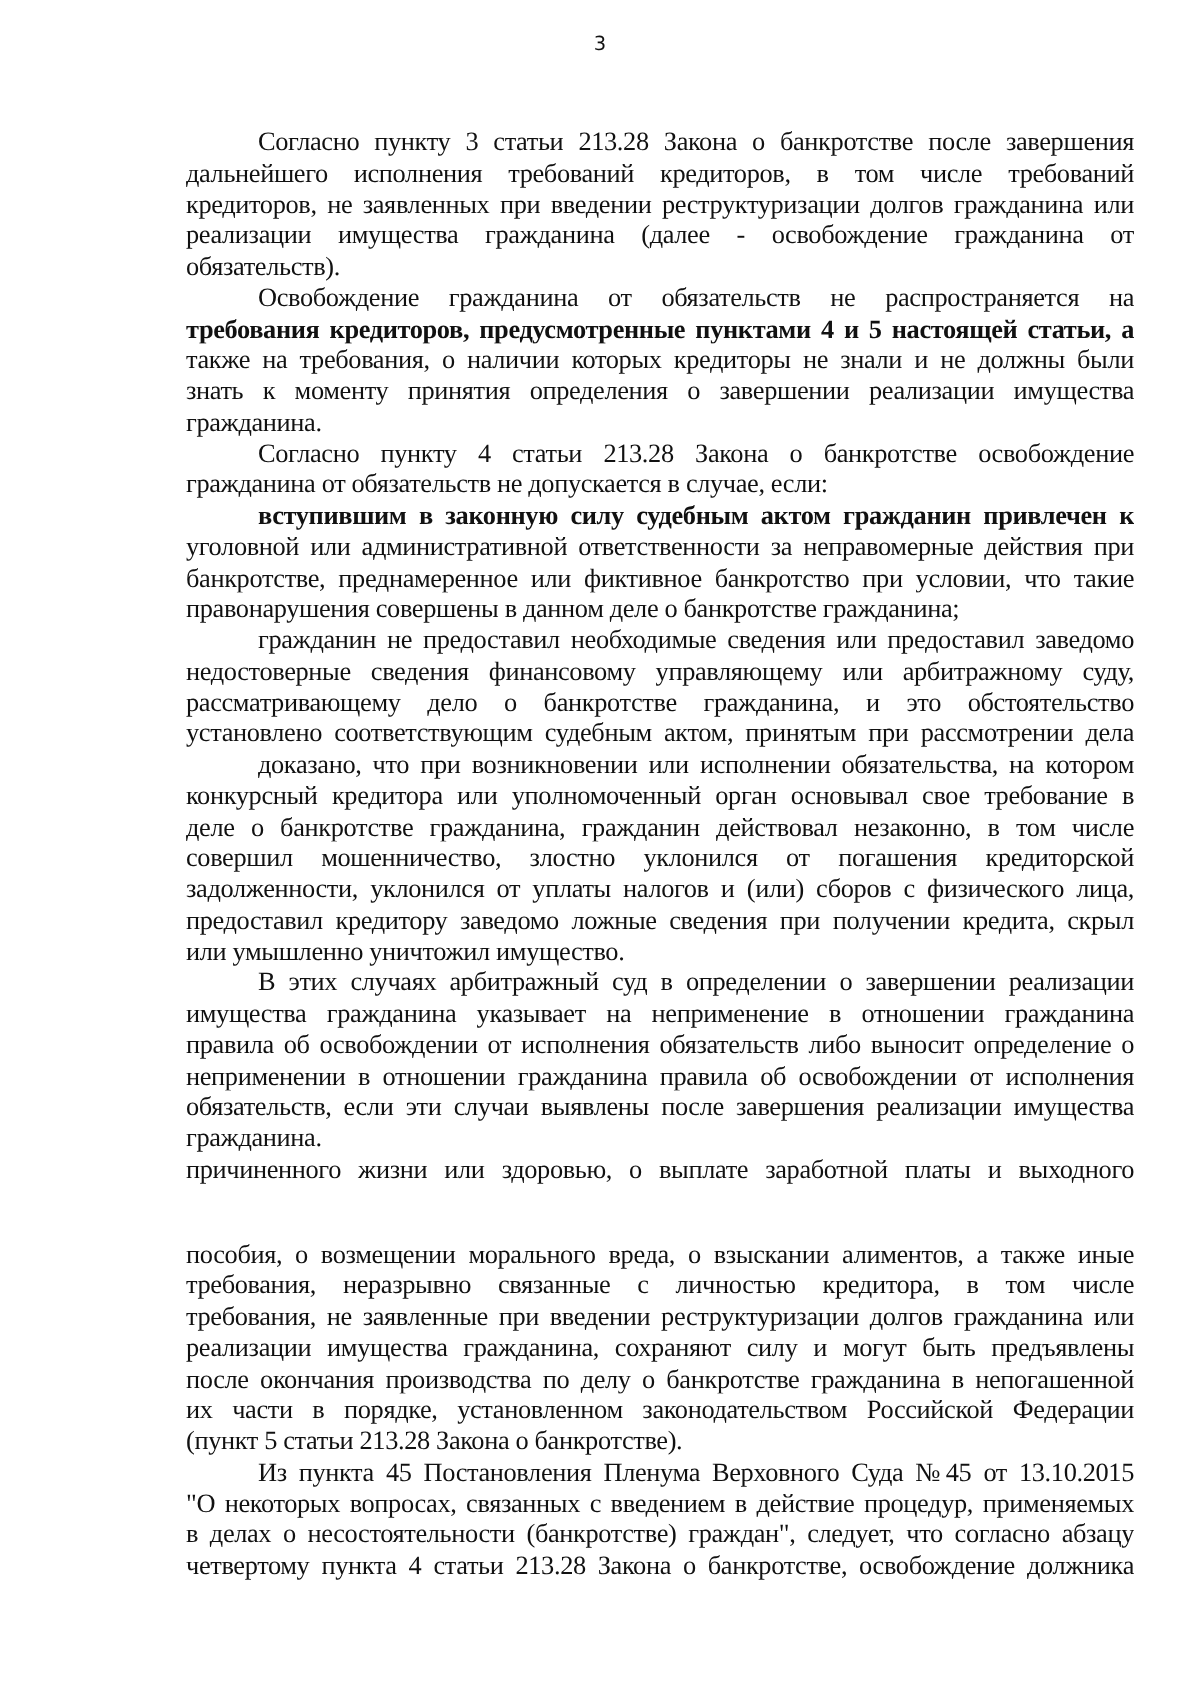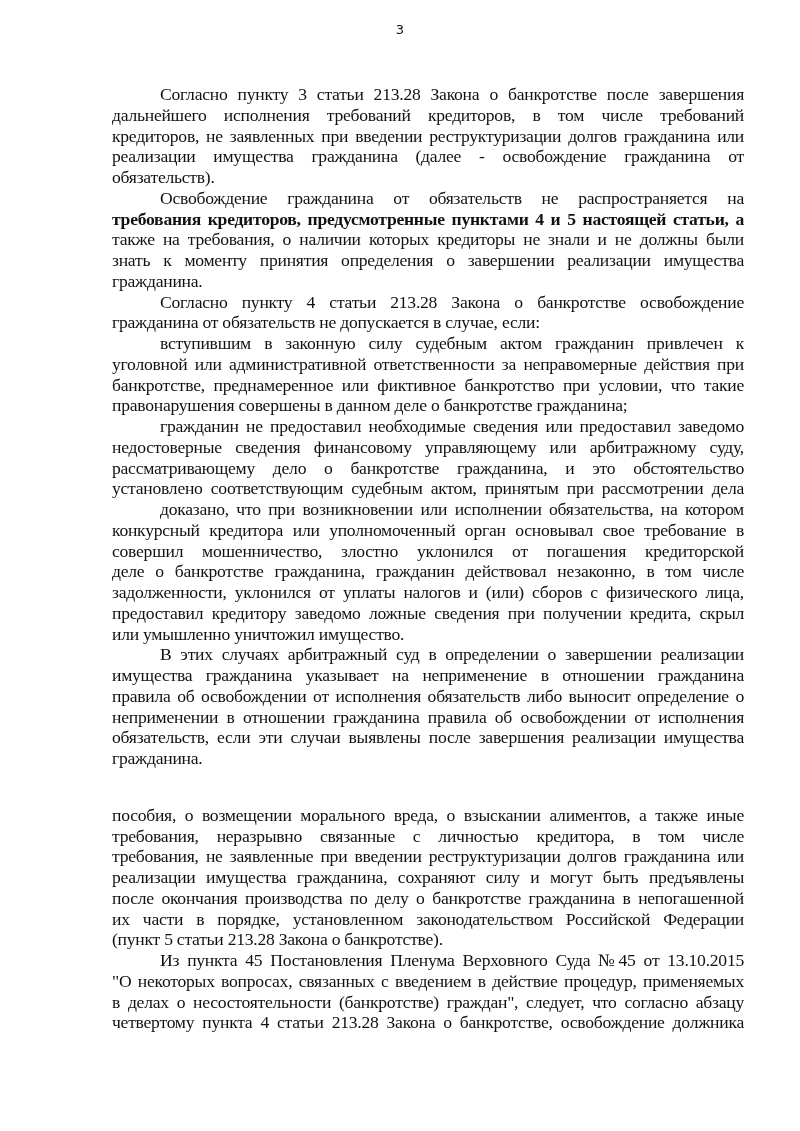--- a/index.html
+++ b/index.html
@@ -2,21 +2,21 @@
 <html><head>
 <meta charset="utf-8">
 <style>
   html, body { margin: 0; padding: 0; background: #ffffff; }
   body { width: 800px; height: 1131px; position: relative; overflow: hidden; }
   .page-number {
     position: absolute; top: 22px; left: 0; width: 800px; text-align: center;
     font-family: "DejaVu Sans", sans-serif; font-size: 13px; color: #111;
   }
   .content {
-    position: absolute; top: 84px; left: 112px; width: 632px;
+    position: absolute; top: 84px; left: 124px; width: 632px;
     font-family: "Liberation Serif", serif; font-size: 17.6px; color: #111;
     letter-spacing: -0.25px;
   }
   .line {
     height: 20.75px; line-height: 20.75px; white-space: nowrap;
     text-align: justify; text-align-last: justify; overflow: hidden;
   }
   .line.first { padding-left: 48px; }
   .line.last { text-align-last: left; }
   .para { margin: 0; }
@@ -43,53 +43,54 @@
     <div class="line" style="white-space: normal; height: 20.75px;"><span>знать к моменту принятия определения о завершении реализации имущества</span></div>
     <div class="line last">гражданина.</div>
   </div>
 
   <div class="para">
     <div class="line first" style="white-space: normal; height: 20.75px;"><span>Согласно пункту 4 статьи 213.28 Закона о банкротстве освобождение</span></div>
     <div class="line last">гражданина от обязательств не допускается в случае, если:</div>
   </div>
 
   <div class="para">
-    <div class="line first" style="white-space: normal; height: 20.75px;"><span>вступившим в законную силу судебным актом гражданин привлечен к</span></div>
+    <div class="line first" style="white-space: normal; height: 20.75px; font-weight: bold;"><span>вступившим в законную силу судебным актом гражданин привлечен к</span></div>
     <div class="line" style="white-space: normal; height: 20.75px;"><span>уголовной или административной ответственности за неправомерные действия при</span></div>
     <div class="line" style="white-space: normal; height: 20.75px;"><span>банкротстве, преднамеренное или фиктивное банкротство при условии, что такие</span></div>
     <div class="line last">правонарушения совершены в данном деле о банкротстве гражданина;</div>
   </div>
 
   <div class="para">
     <div class="line first" style="white-space: normal; height: 20.75px;"><span>гражданин не предоставил необходимые сведения или предоставил заведомо</span></div>
     <div class="line" style="white-space: normal; height: 20.75px;"><span>недостоверные сведения финансовому управляющему или арбитражному суду,</span></div>
     <div class="line" style="white-space: normal; height: 20.75px;"><span>рассматривающему дело о банкротстве гражданина, и это обстоятельство</span></div>
     <div class="line" style="white-space: normal; height: 20.75px;"><span>установлено соответствующим судебным актом, принятым при рассмотрении дела</span></div>
   </div>
 
   <div class="para">
     <div class="line first" style="white-space: normal; height: 20.75px;"><span>доказано, что при возникновении или исполнении обязательства, на котором</span></div>
     <div class="line" style="white-space: normal; height: 20.75px;"><span>конкурсный кредитора или уполномоченный орган основывал свое требование в</span></div>
+    <div class="line" style="white-space: normal; height: 20.75px;"><span>деле о банкротстве гражданина, гражданин действовал незаконно, в том числе</span></div>
     <div class="line" style="white-space: normal; height: 20.75px;"><span>совершил мошенничество, злостно уклонился от погашения кредиторской</span></div>
-    <div class="line" style="white-space: normal; height: 20.75px;"><span>деле о банкротстве гражданина, гражданин действовал незаконно, в том числе</span></div>
     <div class="line" style="white-space: normal; height: 20.75px;"><span>задолженности, уклонился от уплаты налогов и (или) сборов с физического лица,</span></div>
     <div class="line" style="white-space: normal; height: 20.75px;"><span>предоставил кредитору заведомо ложные сведения при получении кредита, скрыл</span></div>
     <div class="line last">или умышленно уничтожил имущество.</div>
   </div>
 
   <div class="para">
     <div class="line first" style="white-space: normal; height: 20.75px;"><span>В этих случаях арбитражный суд в определении о завершении реализации</span></div>
     <div class="line" style="white-space: normal; height: 20.75px;"><span>имущества гражданина указывает на неприменение в отношении гражданина</span></div>
     <div class="line" style="white-space: normal; height: 20.75px;"><span>правила об освобождении от исполнения обязательств либо выносит определение о</span></div>
     <div class="line" style="white-space: normal; height: 20.75px;"><span>неприменении в отношении гражданина правила об освобождении от исполнения</span></div>
     <div class="line" style="white-space: normal; height: 20.75px;"><span>обязательств, если эти случаи выявлены после завершения реализации имущества</span></div>
     <div class="line last">гражданина.</div>
   </div>
 
   <div class="para">
+    <div class="line" style="white-space: normal; height: 20.75px;"><span>причиненного жизни или здоровью, о выплате заработной платы и выходного</span></div>
     <div class="line" style="white-space: normal; height: 20.75px; margin-top: 36px;"><span>пособия, о возмещении морального вреда, о взыскании алиментов, а также иные</span></div>
     <div class="line" style="white-space: normal; height: 20.75px;"><span>требования, неразрывно связанные с личностью кредитора, в том числе</span></div>
     <div class="line" style="white-space: normal; height: 20.75px;"><span>требования, не заявленные при введении реструктуризации долгов гражданина или</span></div>
     <div class="line" style="white-space: normal; height: 20.75px;"><span>реализации имущества гражданина, сохраняют силу и могут быть предъявлены</span></div>
     <div class="line" style="white-space: normal; height: 20.75px;"><span>после окончания производства по делу о банкротстве гражданина в непогашенной</span></div>
     <div class="line" style="white-space: normal; height: 20.75px;"><span>их части в порядке, установленном законодательством Российской Федерации</span></div>
     <div class="line last">(пункт 5 статьи 213.28 Закона о банкротстве).</div>
   </div>
 
   <div class="para">

